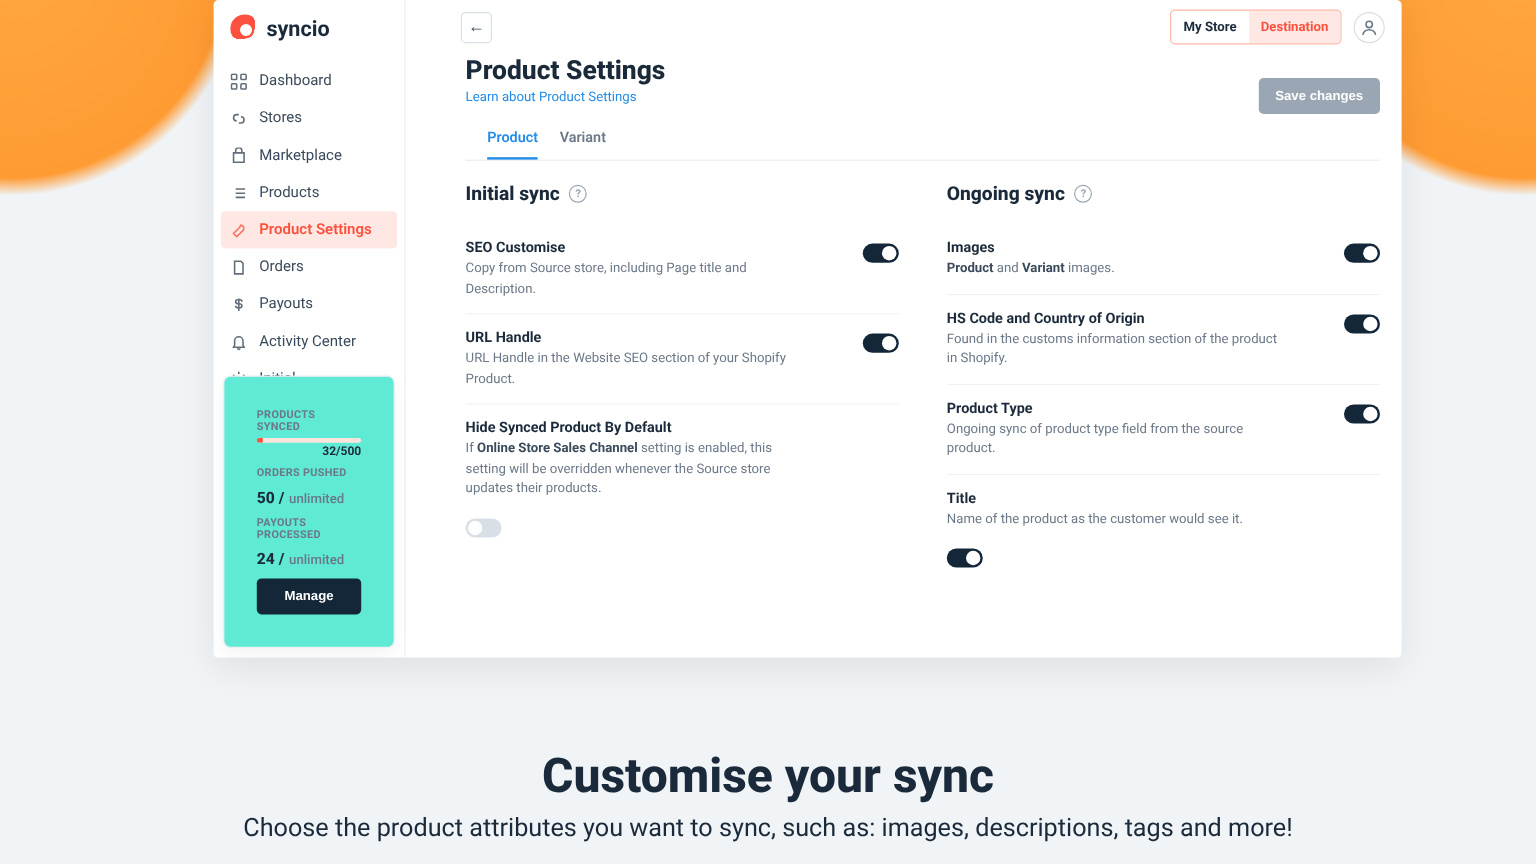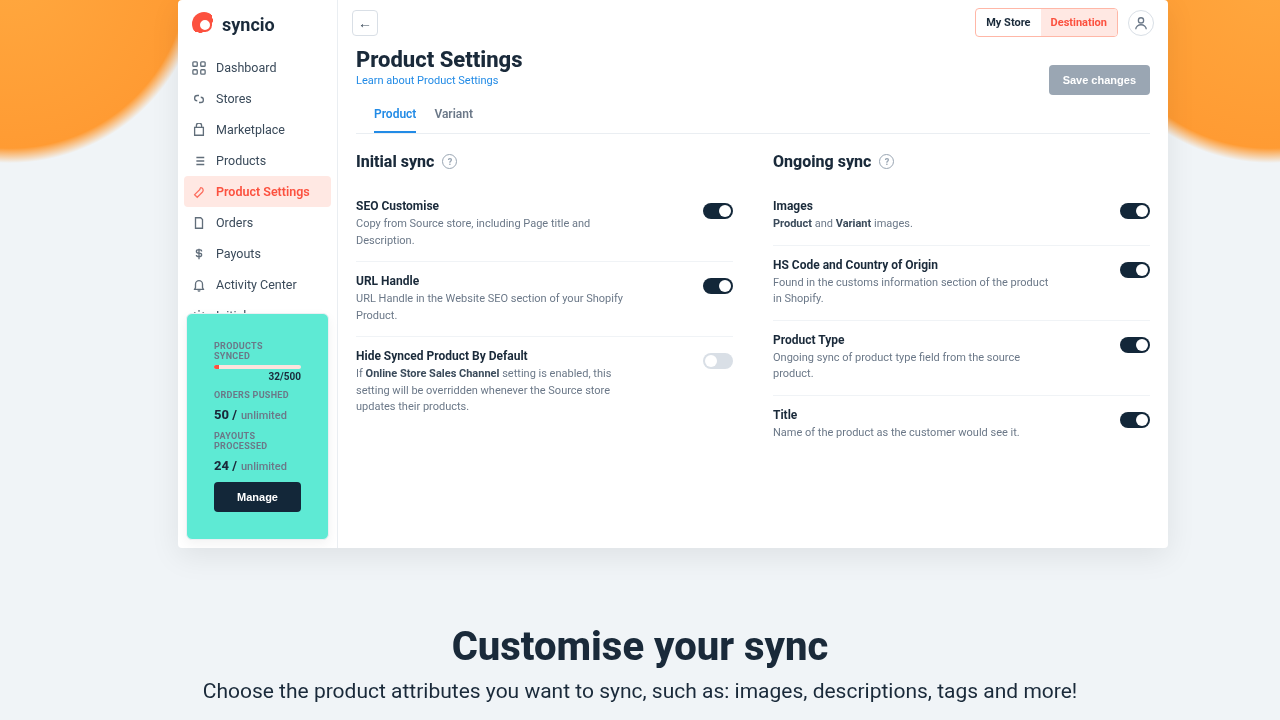--- a/index.html
+++ b/index.html
@@ -30,20 +30,21 @@
   .app {
     position: absolute;
     top: 0; left: 178px;
     width: 990px; height: 548px;
     background: #fff;
     border-radius: 4px;
     box-shadow: 0 8px 30px rgba(0,0,0,0.08);
     display: flex;
     z-index: 5;
     overflow: hidden;
+    gap: 32px;
   }
   .sidebar {
     width: 160px;
     border-right: 1px solid #eaeef2;
     display: flex;
     flex-direction: column;
     position: relative;
   }
   .logo {
     display: flex;
@@ -249,21 +250,21 @@
     font-size: 9px; color: #9aa6b3;
   }
   .row {
     display: flex;
     justify-content: space-between;
     align-items: flex-start;
     padding: 12px 0;
     border-bottom: 1px solid #f0f3f6;
     gap:12px;
   }
-  .row:last-child{border-bottom:none;}
+  .row:last-child{border-bottom:none;flex-direction:column;}
   .row-title {
     font-size: 12px; font-weight: 700; color: #1a2a3a;
     margin-bottom: 3px;
   }
   .row-desc {
     font-size: 11px; color: #6b7888; line-height: 1.5;
     max-width: 280px;
   }
   .row-desc b { color:#3a4a5a; font-weight:700; }
   .toggle {

